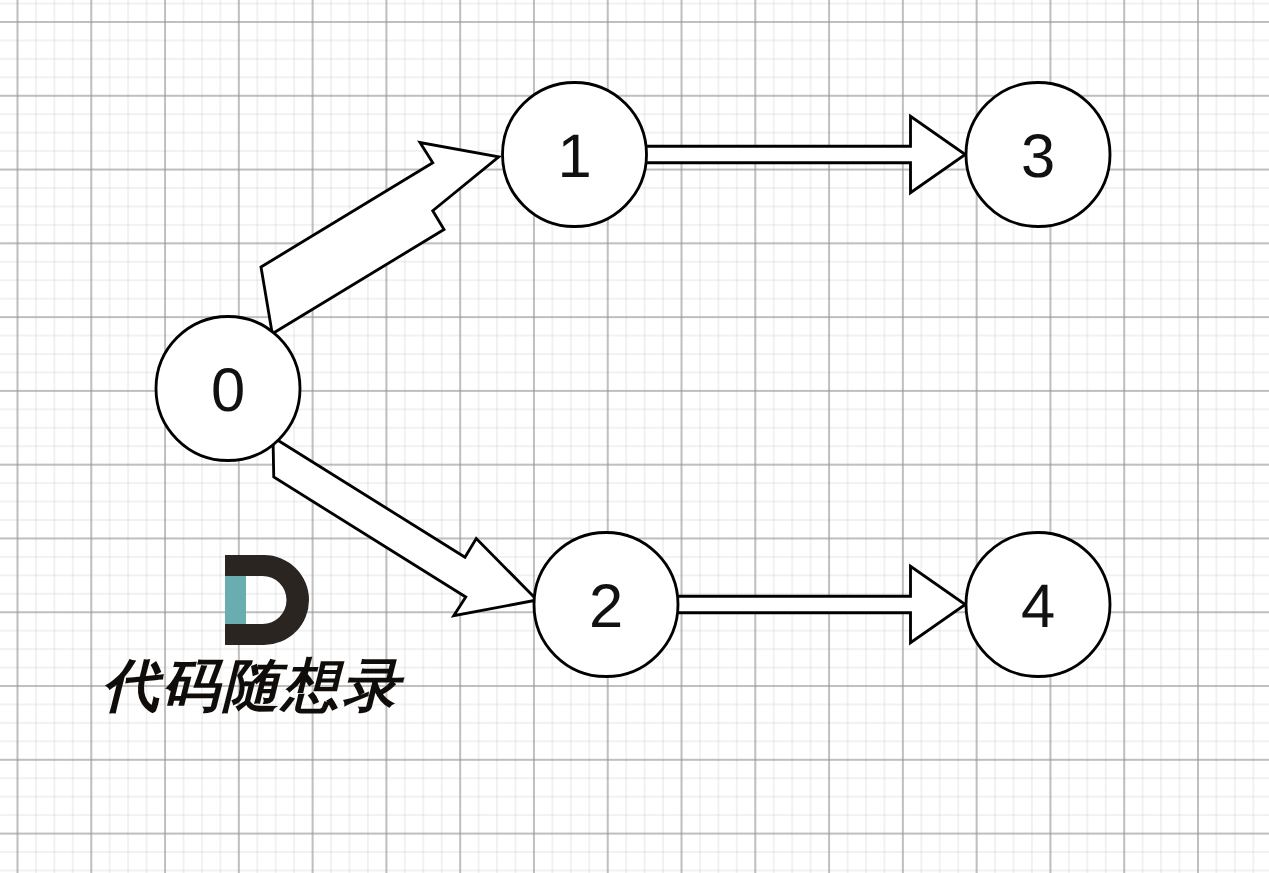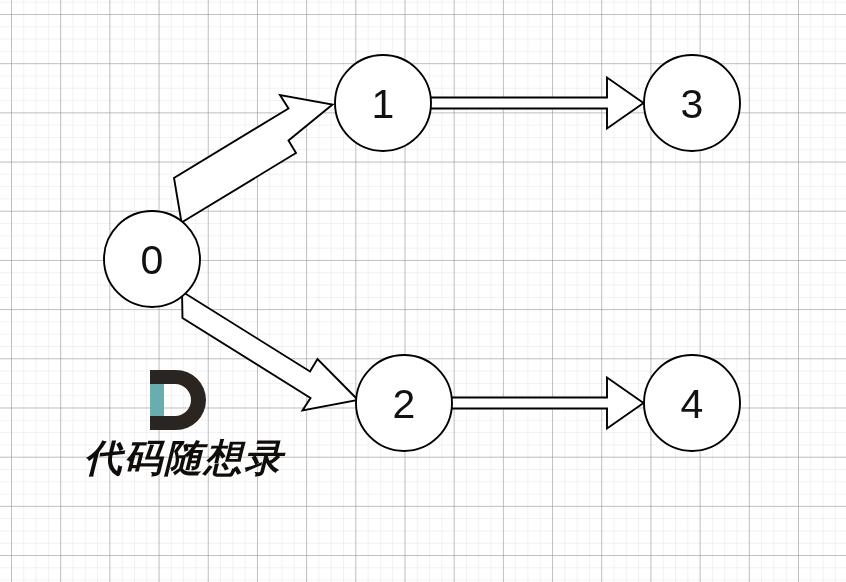--- a/index.html
+++ b/index.html
@@ -70,21 +70,20 @@
     top: 0px;
     width: 62px;
     height: 64px;
   }
   #wm-text {
     position: absolute;
     left: 0px;
     top: 68px;
     width: 232px;
     height: 44px;
-    text-align: center;
     font-family: "Liberation Serif", "DejaVu Serif", serif;
     font-weight: bold;
     font-style: italic;
     font-size: 38px;
     line-height: 44px;
     letter-spacing: 2px;
     color: #100c0a;
     white-space: nowrap;
   }
 </style>

